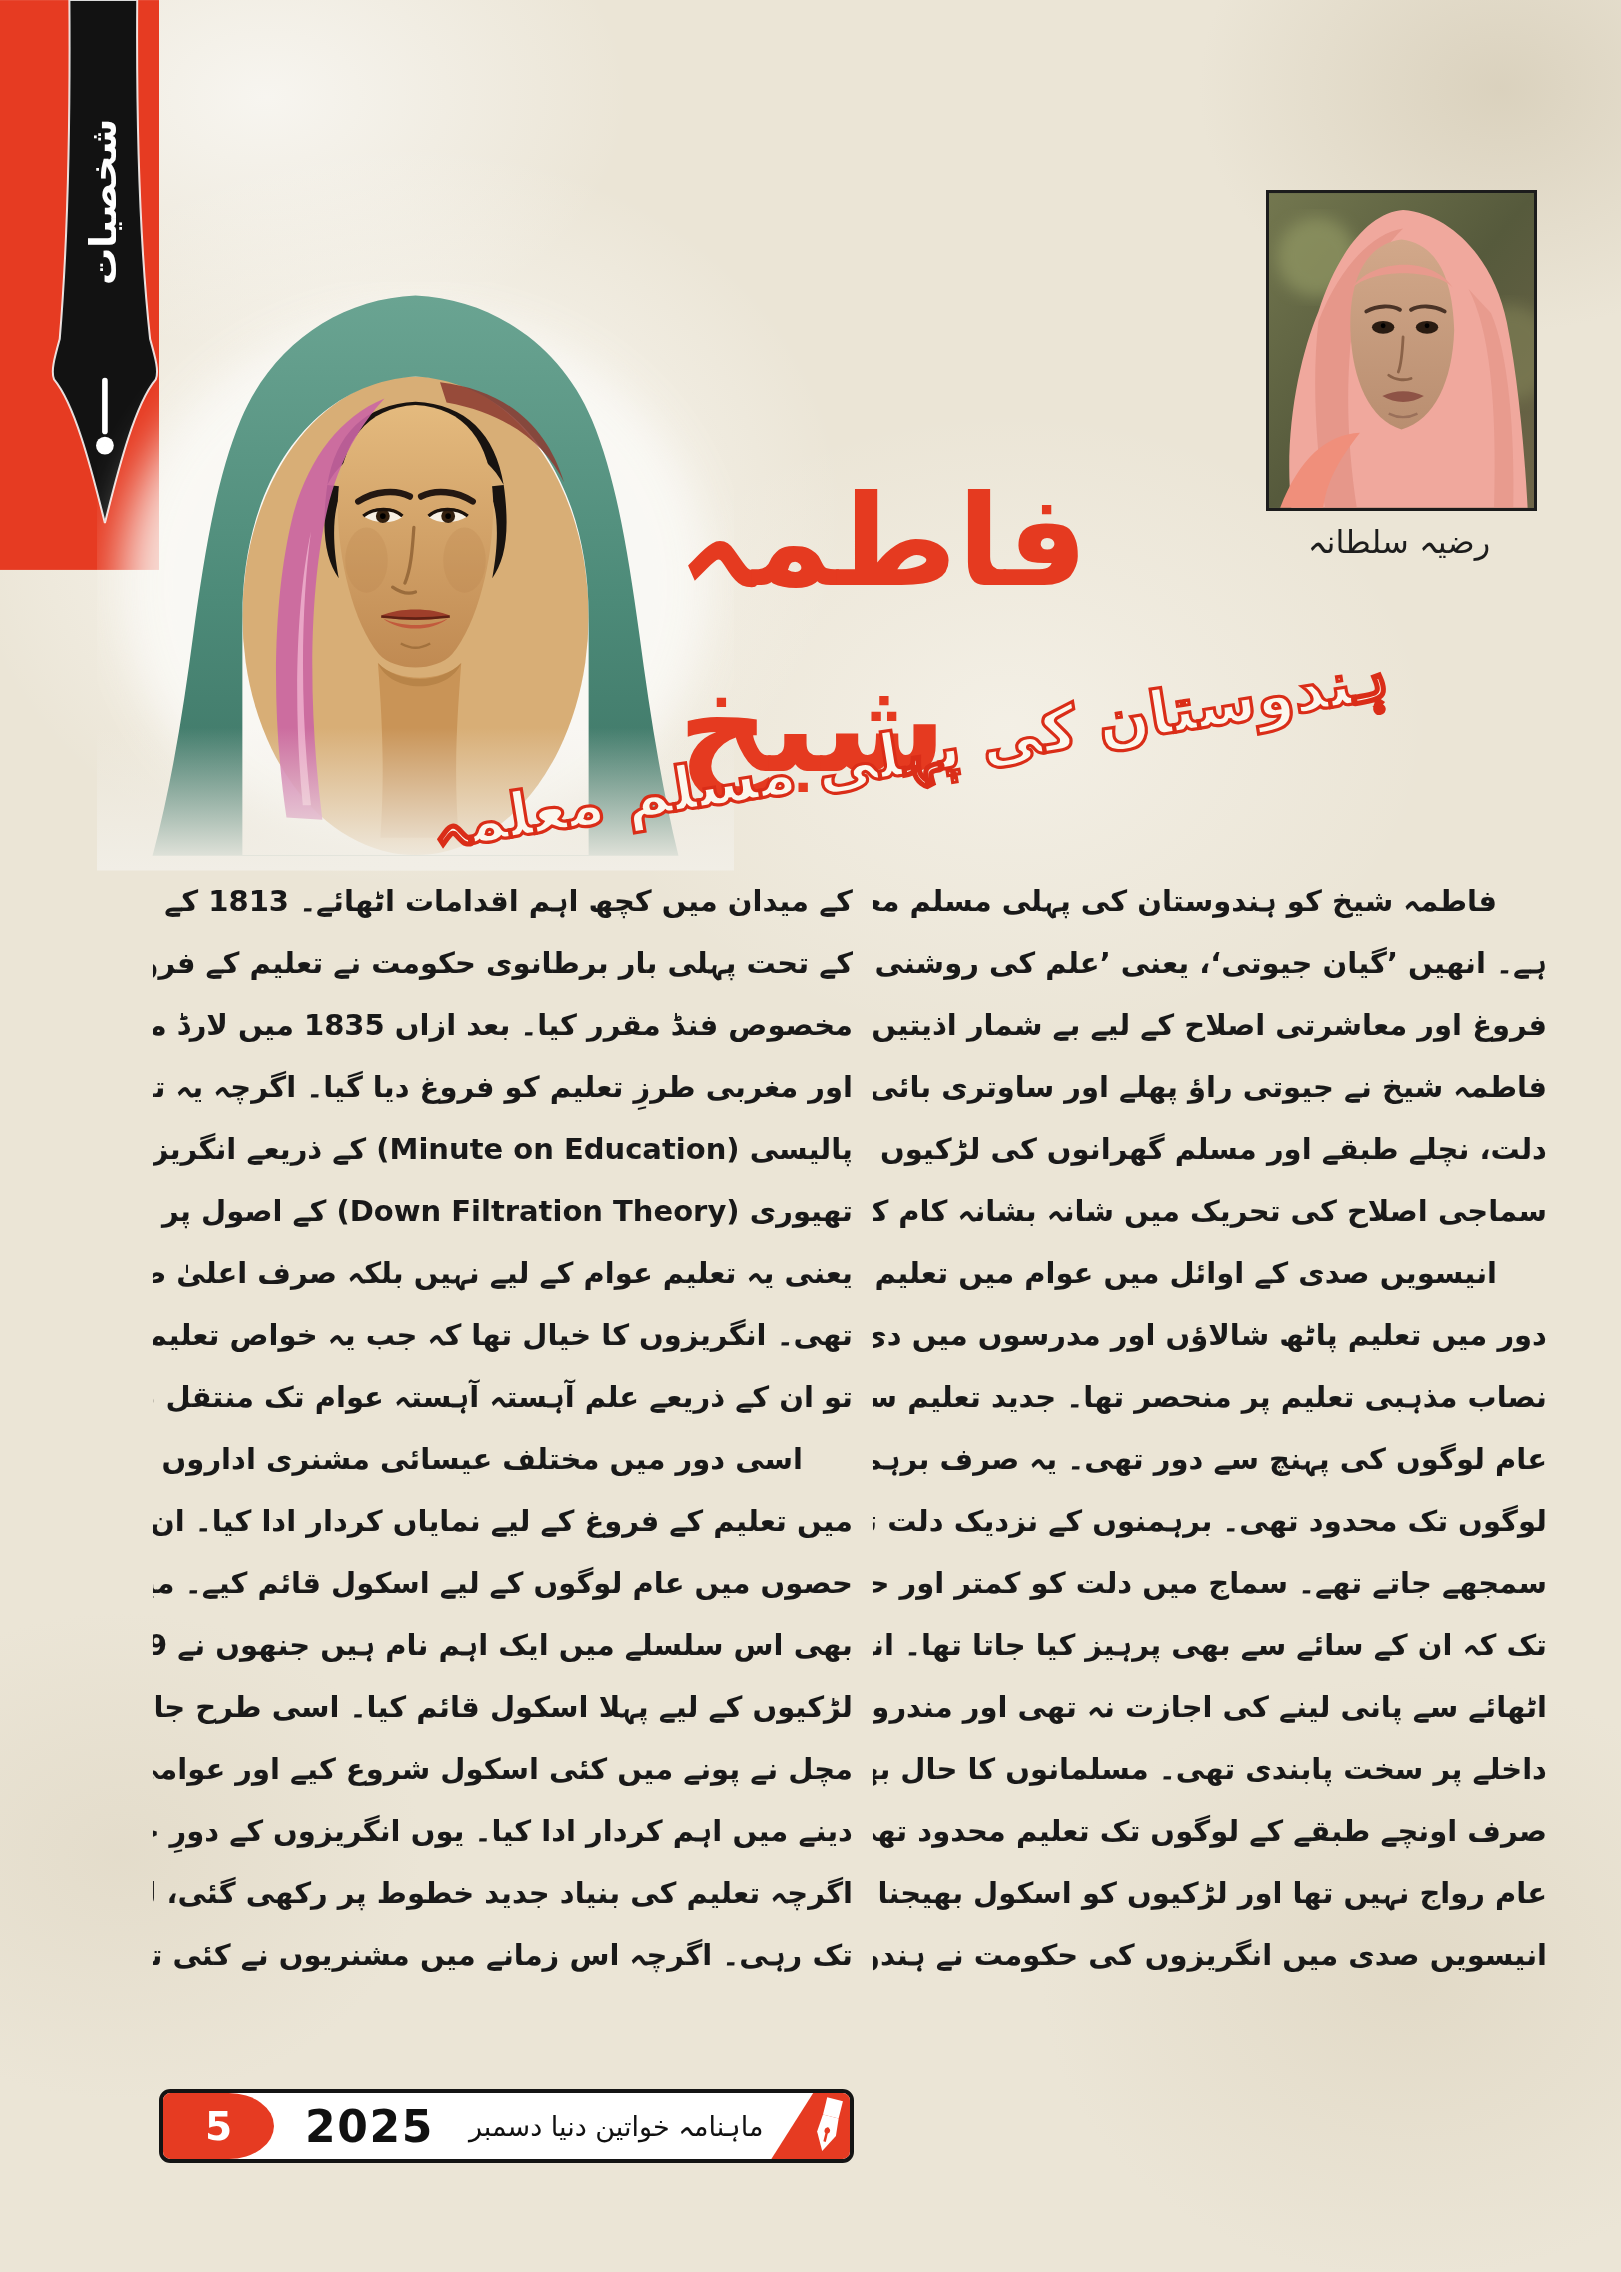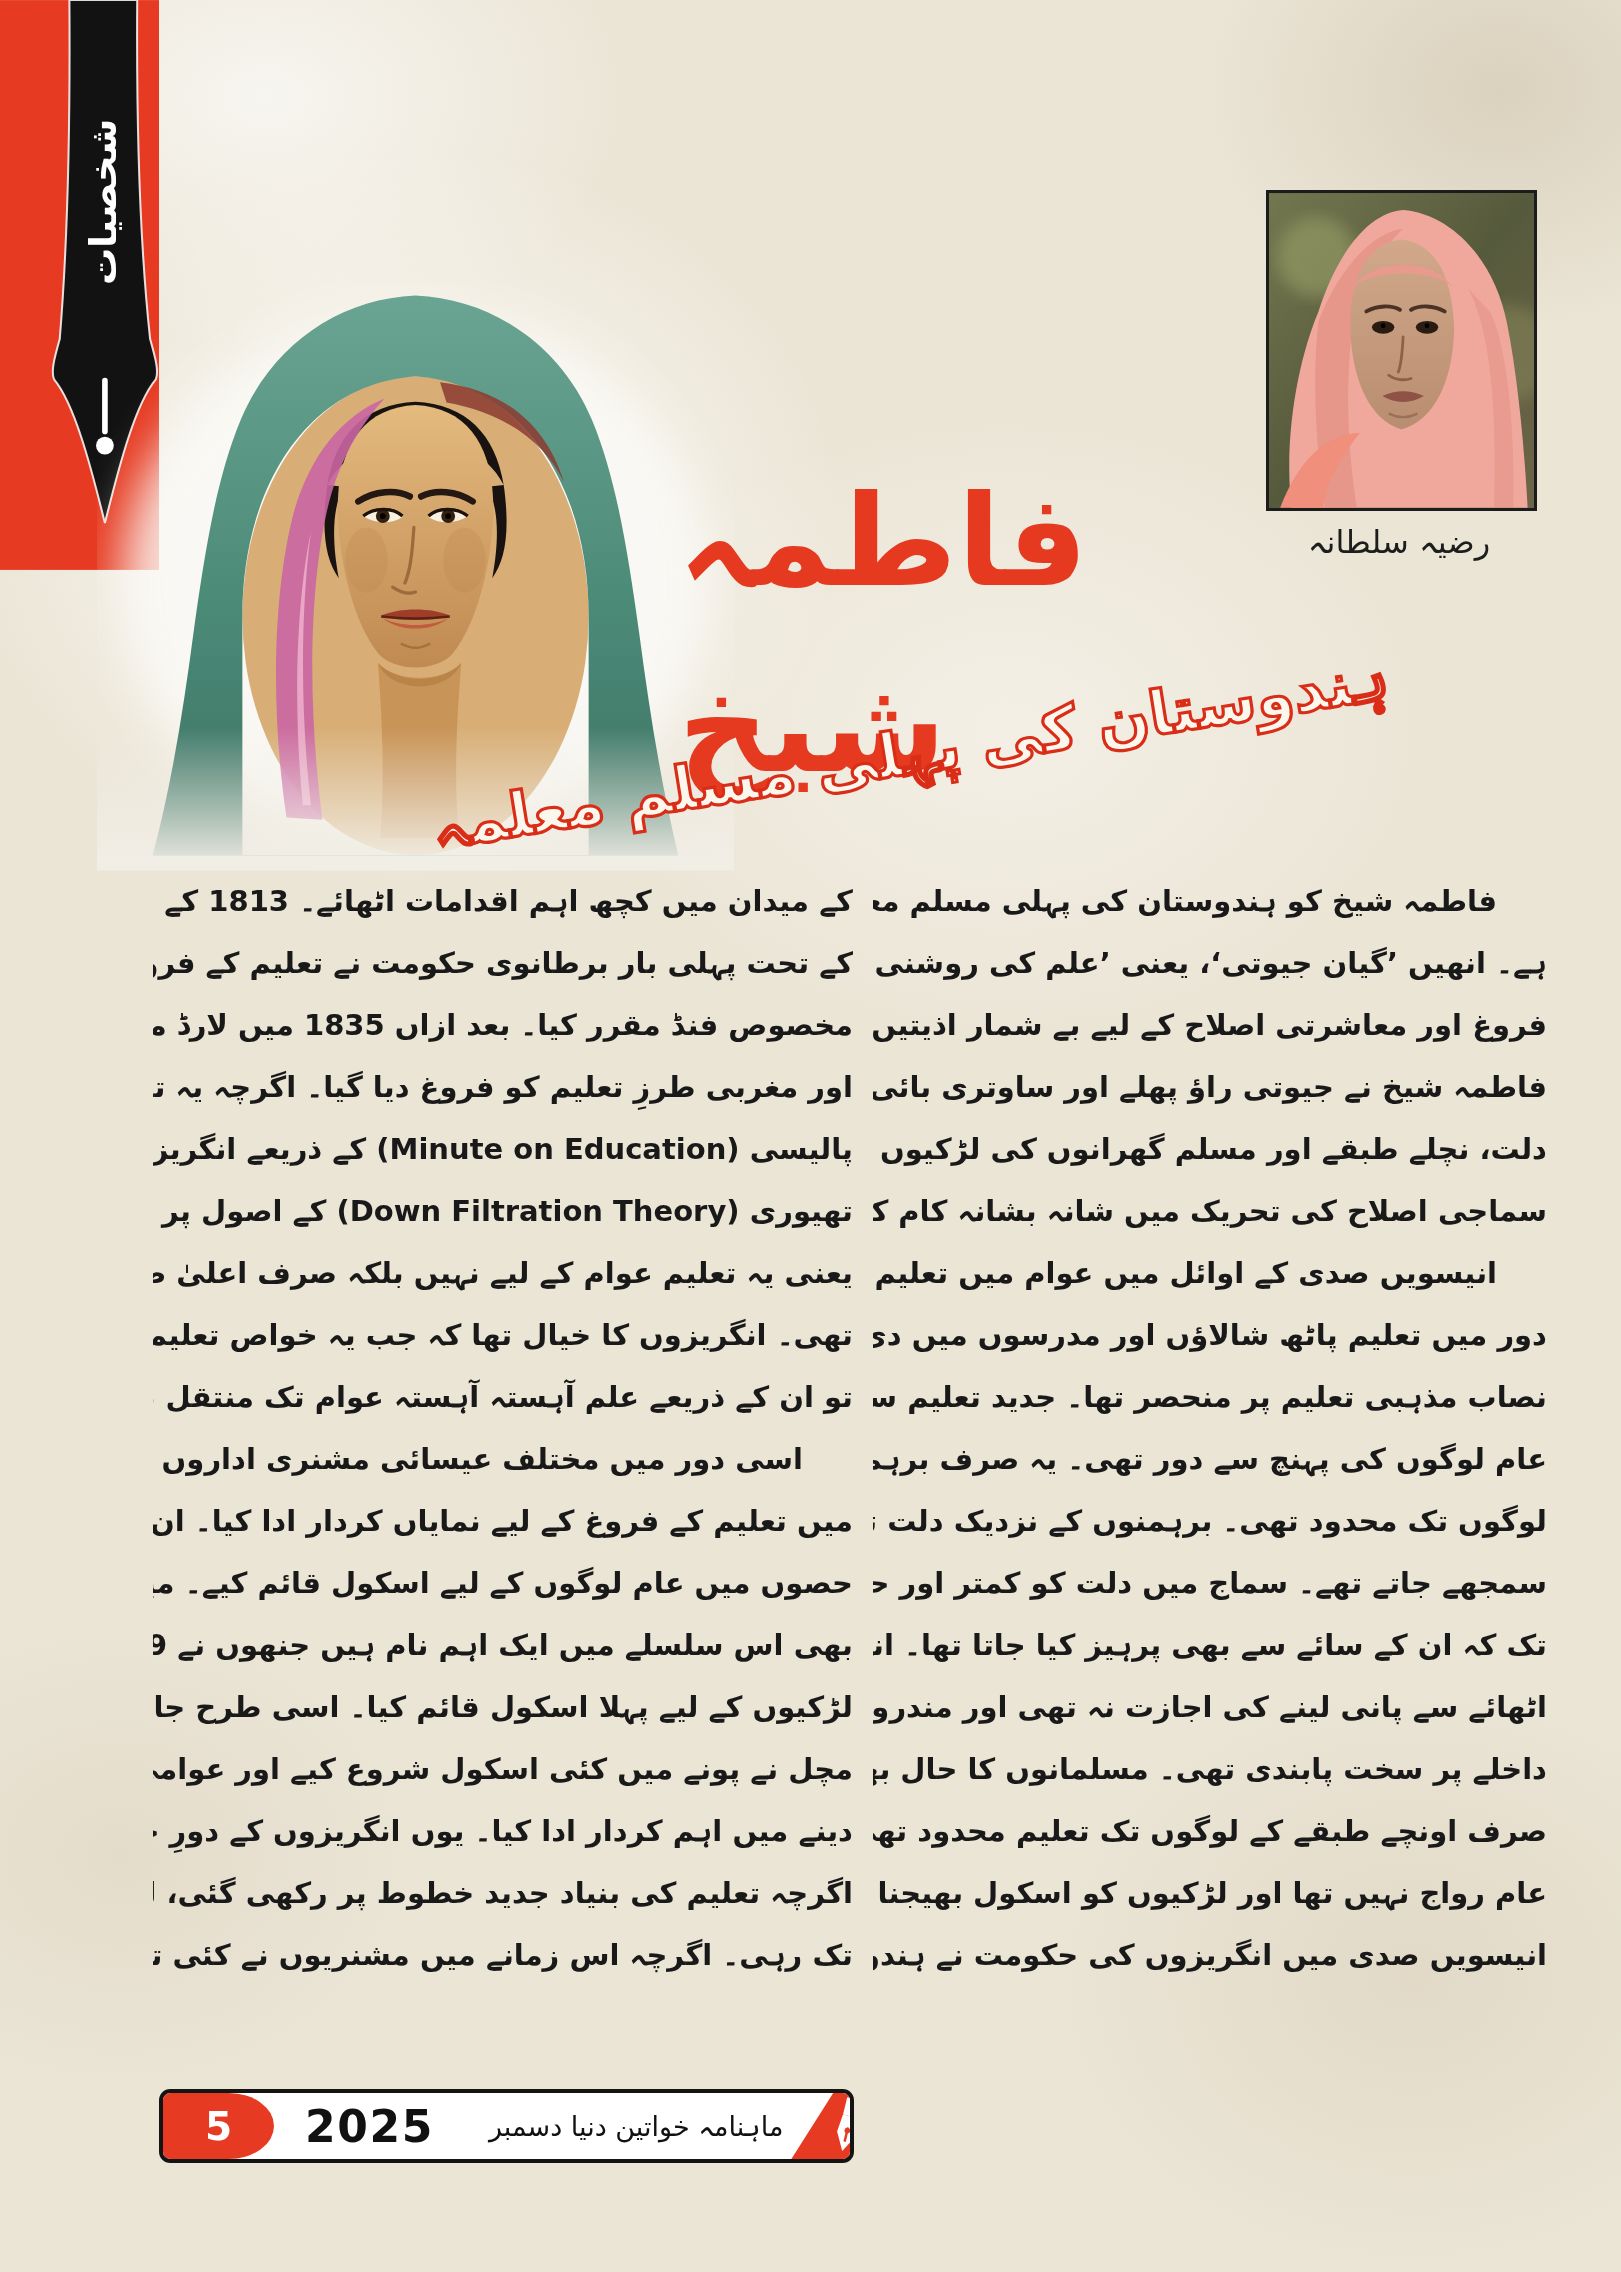--- a/index.html
+++ b/index.html
@@ -60,21 +60,21 @@
     position:absolute;left:159px;top:2089px;width:695px;height:74px;
     border:4px solid #141414;border-radius:11.3px;background:#ffffff;
     box-sizing:border-box;display:flex;overflow:hidden;
   }
   .f-page{
     flex:0 0 111px;background:#e63b22;color:#ffffff;
     display:flex;align-items:center;justify-content:center;
     font-size:39px;font-weight:bold;
     border-radius:4.8px 48px 48px 4.8px / 4.8px 35px 35px 4.8px;
   }
-  .f-mid{flex:1 1 auto;display:flex;align-items:center;padding:0 8px 0 31px;gap:55px;}
+  .f-mid{flex:1 1 auto;display:flex;align-items:center;padding:0 8px 0 31px;gap:35px;}
   .f-year{font-size:44px;font-weight:bold;color:#111;letter-spacing:1.6px;}
   .f-mag{direction:rtl;font-size:27px;color:#111;white-space:nowrap;}
   .f-logo{
     flex:0 0 161px;background:#e63b22;position:relative;
     clip-path:polygon(26% 0, 100% 0, 100% 100%, 0 100%);
     display:flex;align-items:center;justify-content:center;
   }
   .f-logo svg{width:121px;height:63px;}
 </style>
 </head>

